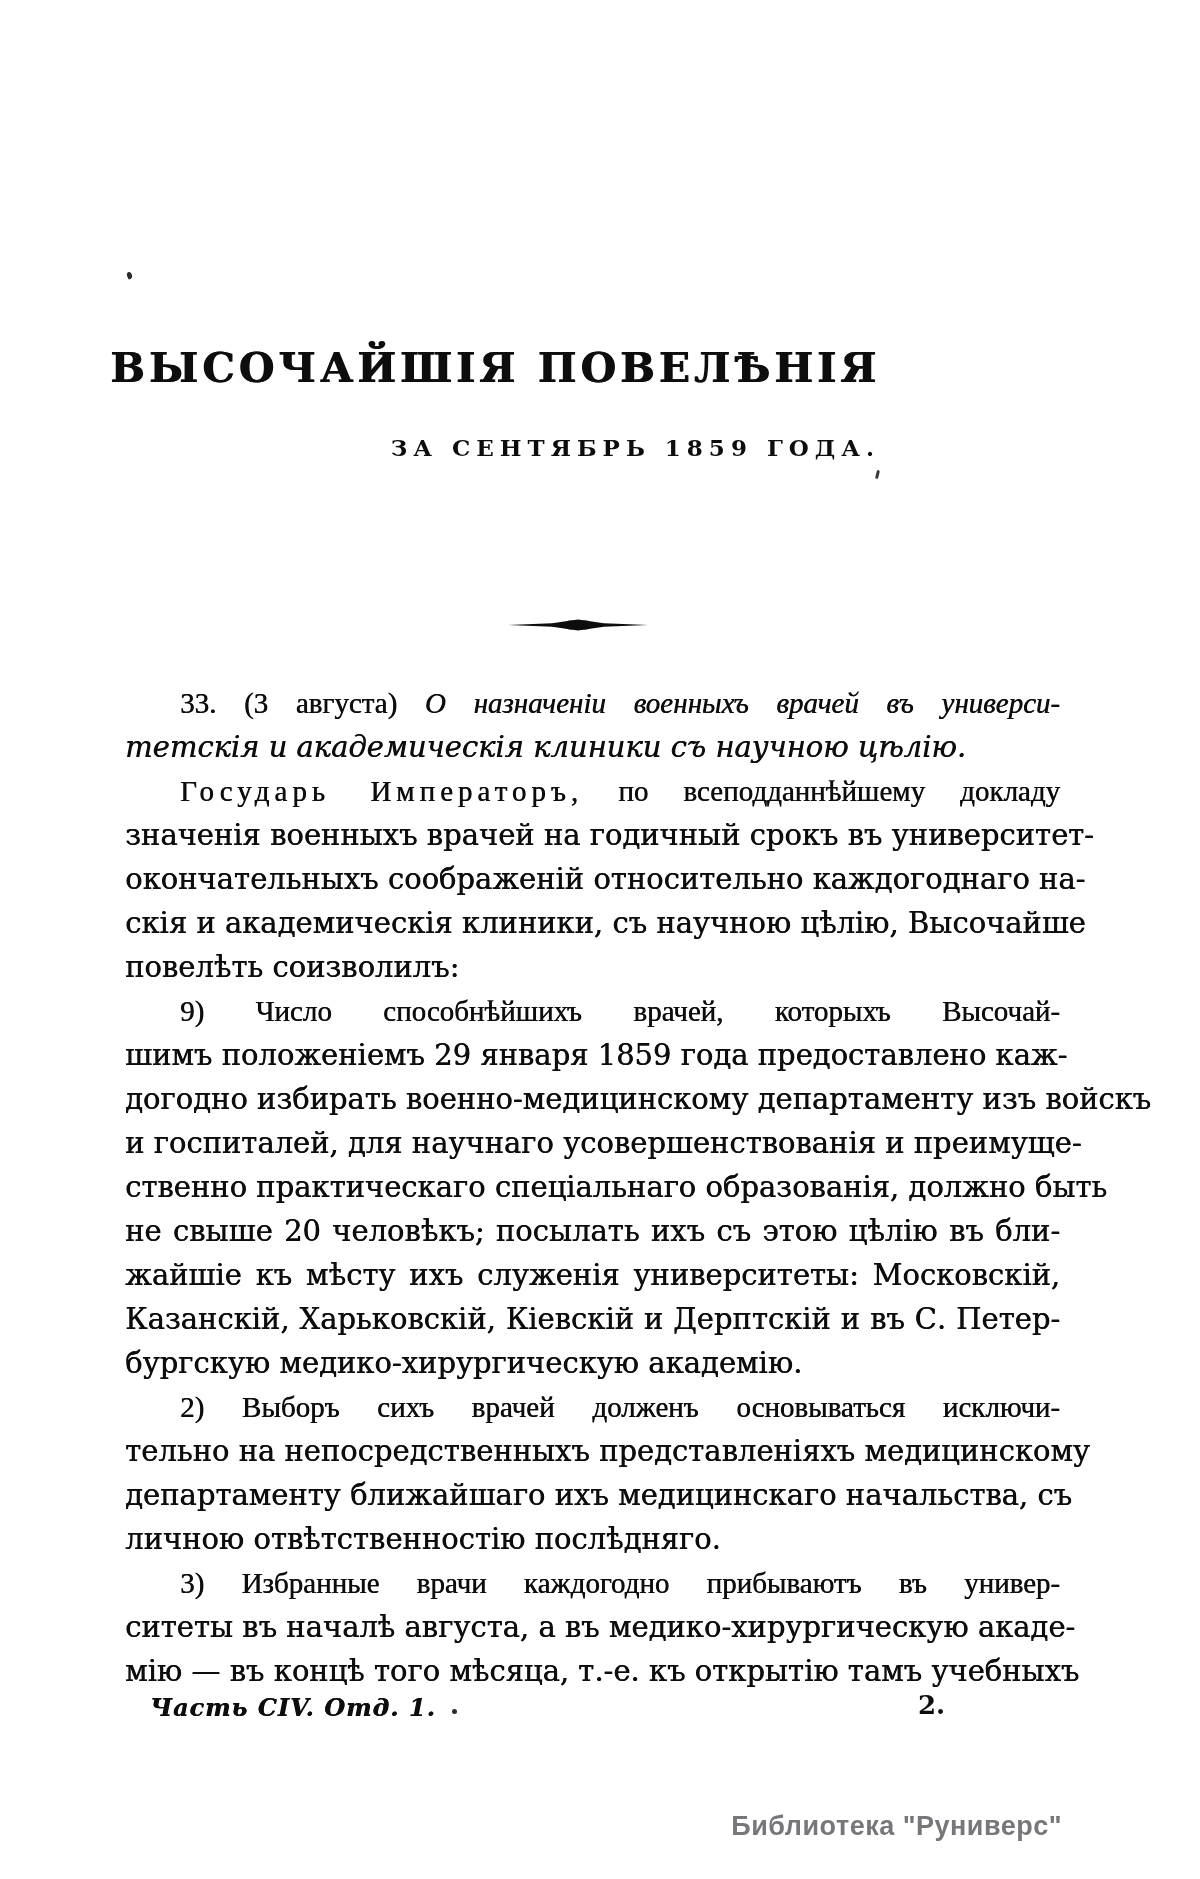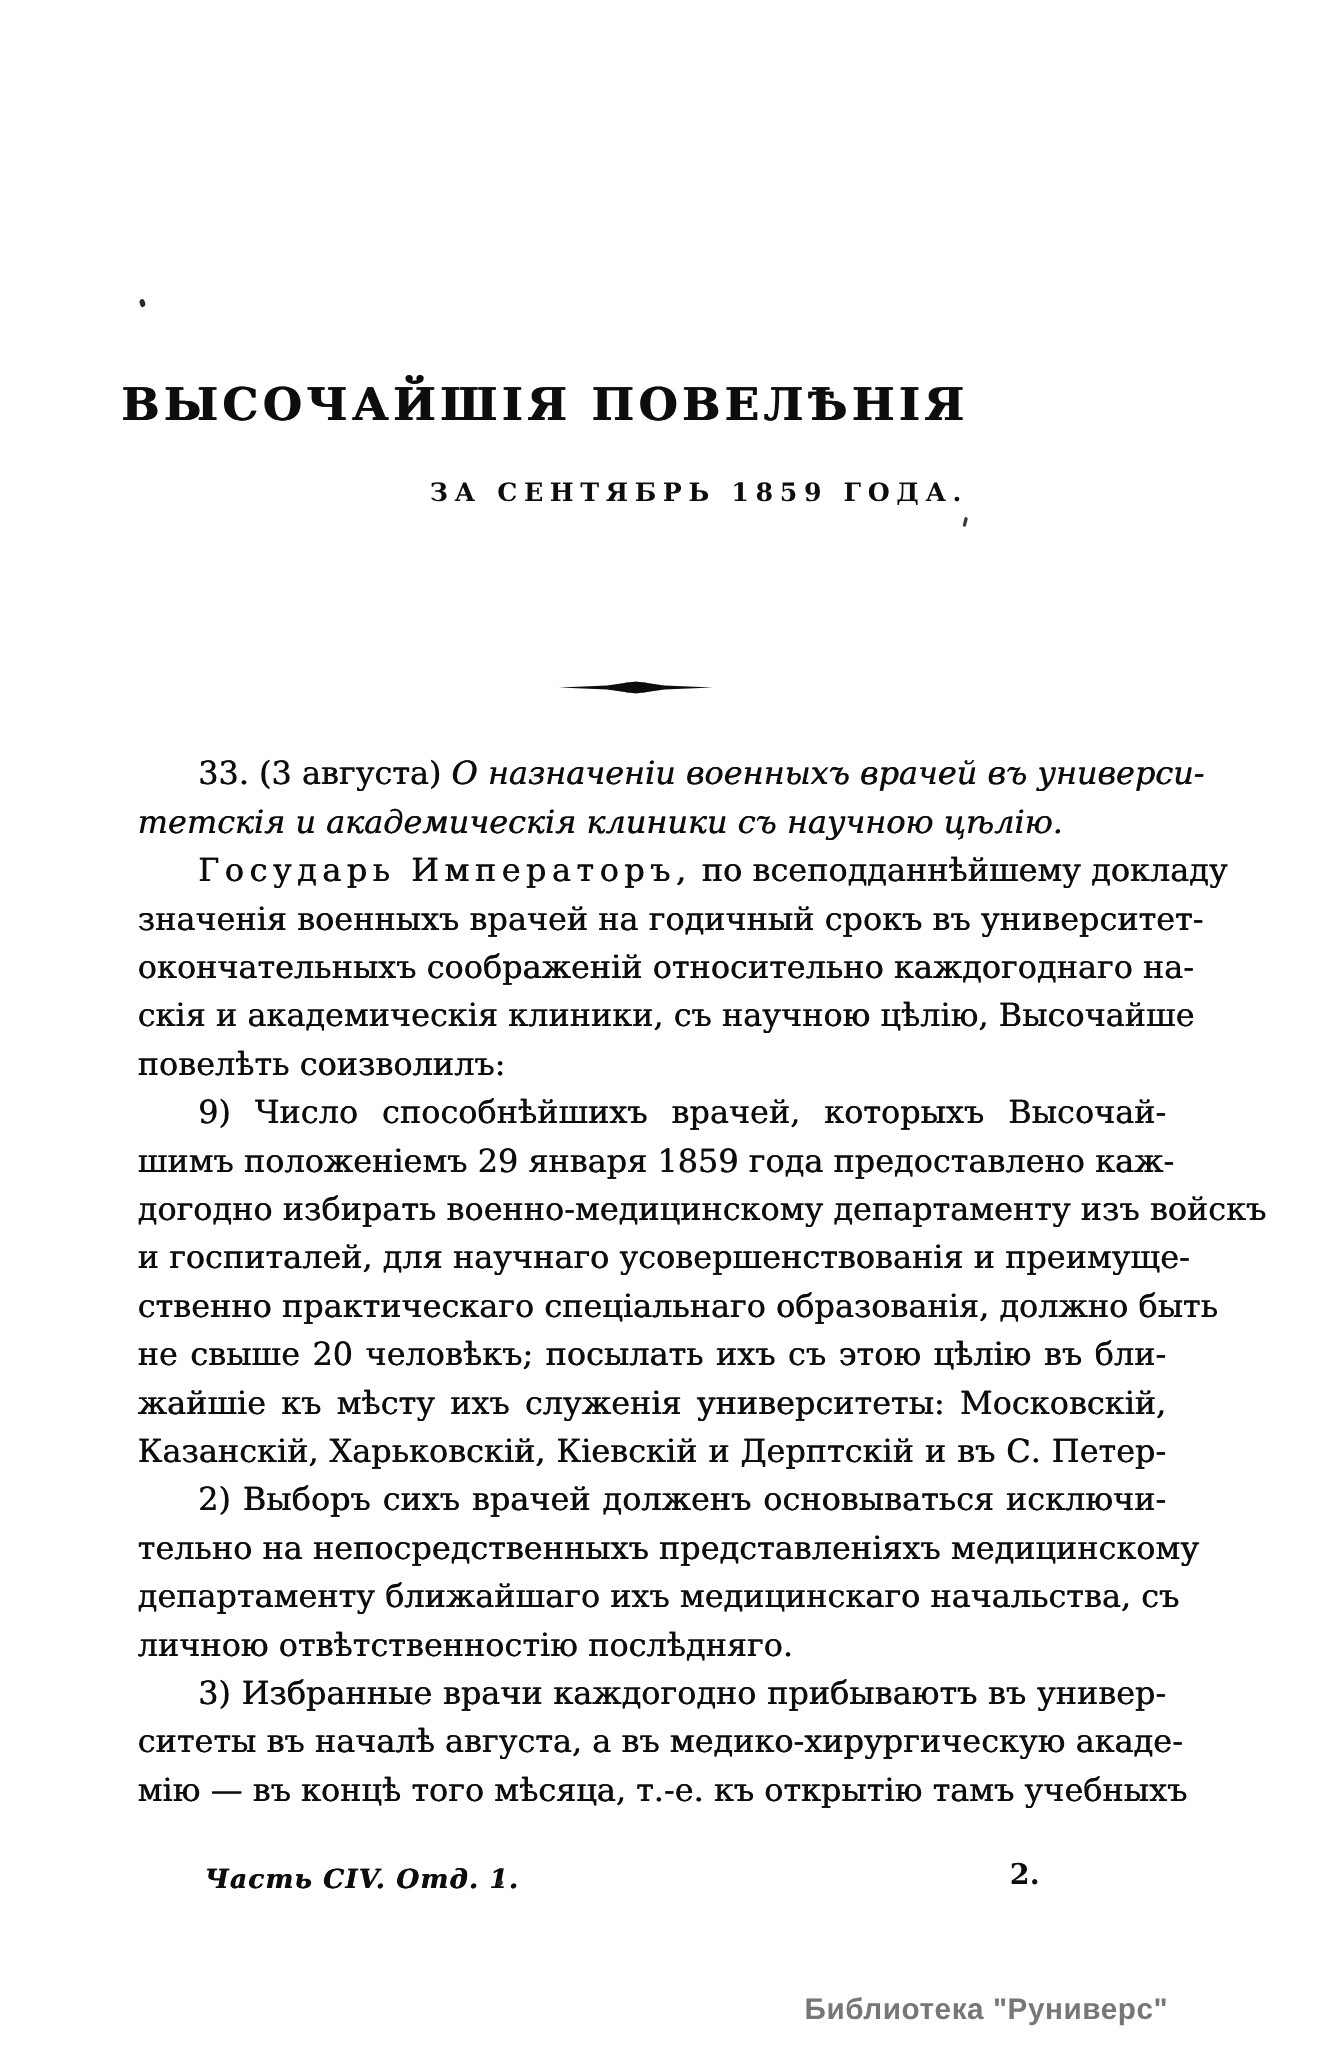--- a/index.html
+++ b/index.html
@@ -25,27 +25,27 @@
   }
   .ornament{position:absolute;left:508px;top:617px;width:140px;height:14px;}
   .column{
     position:absolute;left:125px;top:681px;width:935px;
     font-size:29px;line-height:44px;
     text-shadow:0.5px 0 0 currentColor;
   }
   .line{height:44px;white-space:nowrap;}
   .just{text-align:justify;text-align-last:justify;}
   .last{text-align:left;}
-  .indent{text-indent:55px;}
+  .indent{text-indent:55px;font-family:Liberation Serif, serif;}
   .ital{font-style:italic;}
   .sperr{letter-spacing:5px;}
   .footer-sig{
     position:absolute;left:150px;top:1693px;
     font-size:24px;font-style:italic;font-weight:bold;
-    letter-spacing:1px;text-shadow:0.4px 0 0 currentColor;margin-left:36px;
+    letter-spacing:1px;text-shadow:0.4px 0 0 currentColor;
   }
   .page-num{
     position:absolute;left:918px;top:1690px;
     font-size:26px;font-weight:bold;
   }
   .watermark{
     position:absolute;right:138px;top:1811px;
     font-family:"Liberation Sans","DejaVu Sans",sans-serif;
     font-size:27px;font-weight:bold;color:#76767b;
     letter-spacing:0.5px;white-space:nowrap;
@@ -94,20 +94,21 @@
     <div class="line last">повелѣть соизволилъ:</div>
 
     <div class="line just indent">9) Число способнѣйшихъ врачей, которыхъ Высочай-</div>
     <div class="line just">шимъ положеніемъ 29 января 1859 года предоставлено каж-</div>
     <div class="line just">догодно избирать военно-медицинскому департаменту изъ войскъ</div>
     <div class="line just">и госпиталей, для научнаго усовершенствованія и преимуще-</div>
     <div class="line just">ственно практическаго спеціальнаго образованія, должно быть</div>
     <div class="line just">не свыше 20 человѣкъ; посылать ихъ съ этою цѣлію въ бли-</div>
     <div class="line just">жайшіе къ мѣсту ихъ служенія университеты: Московскій,</div>
     <div class="line just">Казанскій, Харьковскій, Кіевскій и Дерптскій и въ С. Петер-</div>
+    <div class="line last">бургскую медико-хирургическую академію.</div>
 
     <div class="line just indent">2) Выборъ сихъ врачей долженъ основываться исключи-</div>
     <div class="line just">тельно на непосредственныхъ представленіяхъ медицинскому</div>
     <div class="line just">департаменту ближайшаго ихъ медицинскаго начальства, съ</div>
     <div class="line last">личною отвѣтственностію послѣдняго.</div>
 
     <div class="line just indent">3) Избранные врачи каждогодно прибываютъ въ универ-</div>
     <div class="line just">ситеты въ началѣ августа, а въ медико-хирургическую акаде-</div>
     <div class="line just">мію — въ концѣ того мѣсяца, т.-е. къ открытію тамъ учебныхъ</div>
 

